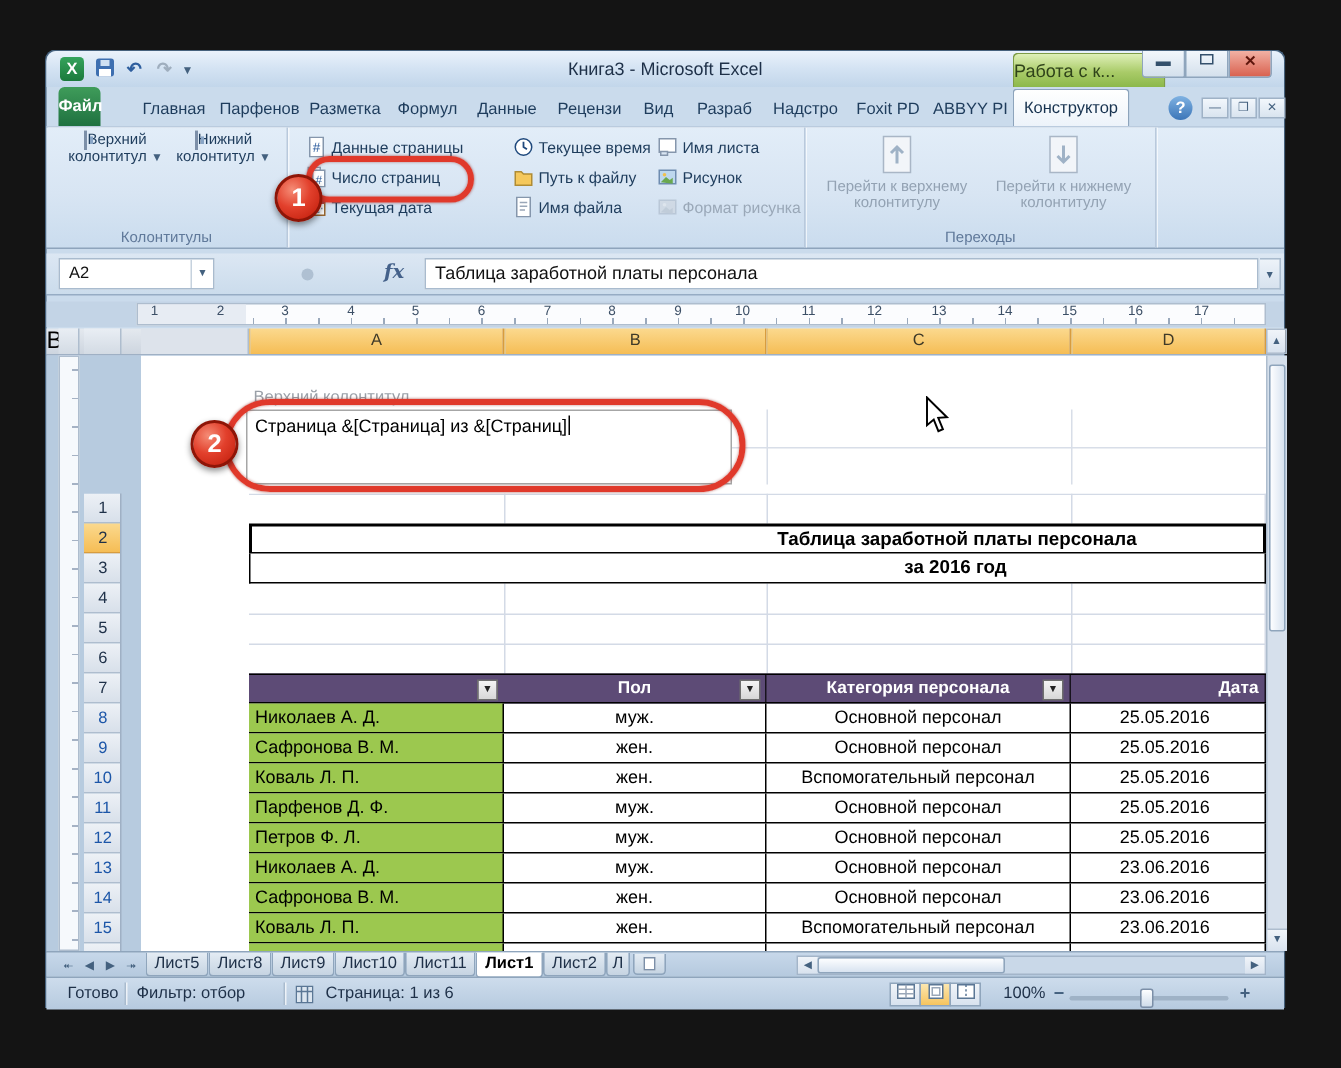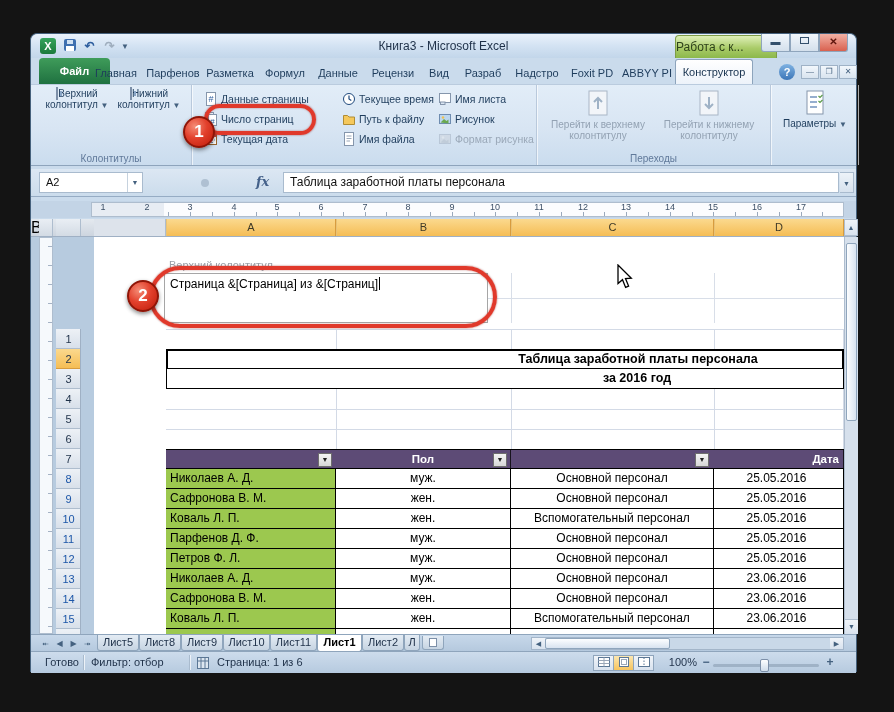--- a/index.html
+++ b/index.html
@@ -135,21 +135,21 @@
     <div class="tb-title">Книга3 - Microsoft Excel</div>
     <div class="ctx-group">Работа с к...</div>
     <div class="winbtns">
       <div class="wbtn min">▬</div>
       <div class="wbtn"><span class="mx"></span></div>
       <div class="wbtn close">✕</div>
     </div>
   </div>
 
   <div class="tabrow">
-    <div class="tab file" style="left:0;width:71px">Файл</div>
+    <div class="tab file" style="left:0;width:28px">Файл</div>
     <div class="tab" style="left:48px;width:58px">Главная</div>
     <div class="tab" style="left:106px;width:56px">Парфенов</div>
     <div class="tab" style="left:162px;width:58px">Разметка</div>
     <div class="tab" style="left:220px;width:52px">Формул</div>
     <div class="tab" style="left:272px;width:54px">Данные</div>
     <div class="tab" style="left:326px;width:56px">Рецензи</div>
     <div class="tab" style="left:382px;width:36px">Вид</div>
     <div class="tab" style="left:418px;width:52px">Разраб</div>
     <div class="tab" style="left:470px;width:56px">Надстро</div>
     <div class="tab" style="left:526px;width:54px">Foxit PD</div>
@@ -246,30 +246,20 @@
       <div class="bigbtn dis" style="left:118px;width:108px">
         <svg width="24" height="28" style="display:block;margin:1px auto 2px">
               <rect x="3" y="2" width="18" height="24" fill="#F2F5F9" stroke="#A9B6C6"></rect>
               <path d="M12 8v10M8 15l4 4 4-4" stroke="#9FB2C6" fill="none" stroke-width="2"></path>
             </svg>
         <span>Перейти к нижнему колонтитулу</span>
       </div>
       <div class="glabel">Переходы</div>
     </div>
 
-    <div class="group" style="left:741px;width:86px;border-right:none">
-      <div class="bigbtn" style="left:8px;width:70px">
-        <svg width="20" height="26" style="display:block;margin:2px auto 2px">
-              <rect x="2" y="1" width="16" height="23" fill="#fff" stroke="#8596AC"></rect>
-              <path d="M5 7h7M5 12h7M5 17h7" stroke="#2E5E9E" stroke-width="1.2"></path>
-              <path d="M13.5 6l1.5 1.5L17.5 5M13.5 11l1.5 1.5L17.5 10" stroke="#5B9B4A" fill="none" stroke-width="1.2"></path>
-            </svg>
-        <span>Параметры</span> <span class="drop">▼</span>
-      </div>
-    </div>
   </div>
 
   <div class="oval" style="left:173px;top:70px;width:112px;height:31px;border-radius:16px"></div>
   <div class="badge" style="left:152px;top:82px">1</div>
 
   <div class="fbar">
     <div class="namebox"><span>A2</span>
       <span class="namedrop">▼</span>
     </div>
     <div class="grip"></div>
@@ -354,20 +344,21 @@
 
       <div class="trow2">
             <span class="ttl">Таблица заработной платы персонала</span>
           </div>
       <div class="trow3">
             <span class="ttl" style="line-height:18px">за 2016 год</span>
           </div>
 
       <div class="hrow">
         <span class="hc" style="left:170px;width:175px;text-align:center">Пол</span>
+        <span class="hc" style="left:345px;width:203px;text-align:center">Категория персонала</span>
         <span class="hc" style="left:548px;width:130px;text-align:right;padding-right:4px">Дата</span>
         <span class="fbtn" style="left:152px">▼</span>
         <span class="fbtn" style="left:327px">▼</span>
         <span class="fbtn" style="left:529px">▼</span>
       </div>
 
       <div class="dr" style="top:140px">
         <span class="ca">Николаев А. Д.</span>
             <span class="cb">муж.</span>
             <span class="cc">Основной персонал</span>

